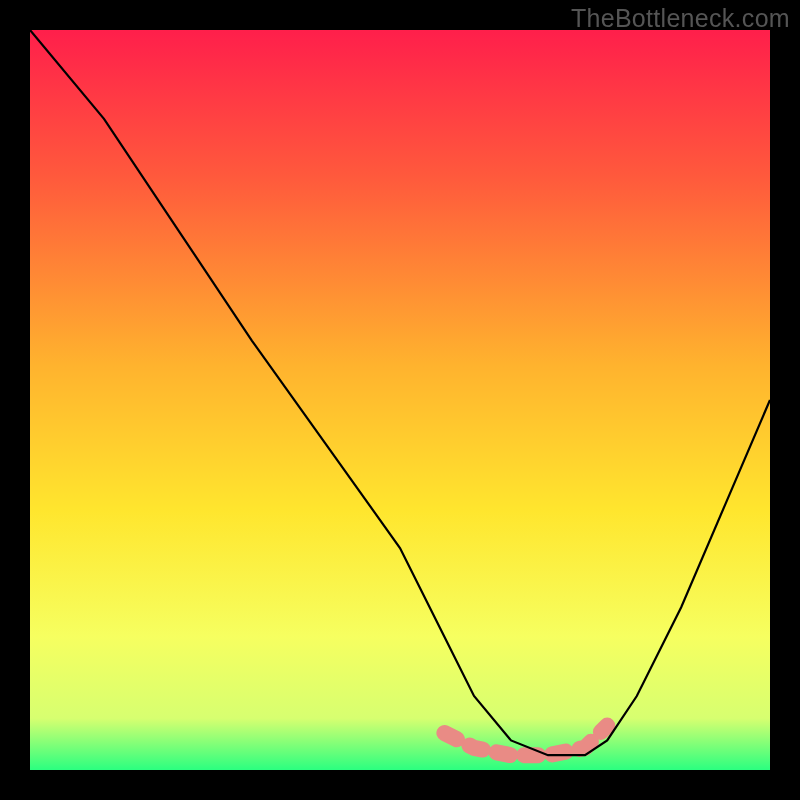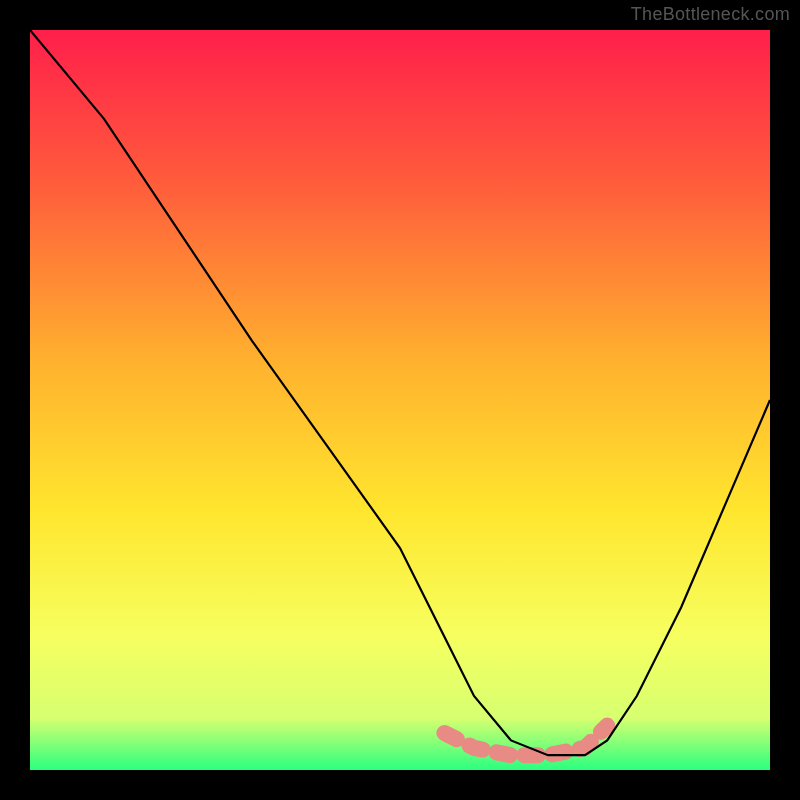--- a/index.html
+++ b/index.html
@@ -15,21 +15,21 @@
     position: relative;
     width: 800px;
     height: 800px;
     background: #000;
   }
   .watermark {
     position: absolute;
     top: 4px;
     right: 10px;
     color: #555;
-    font-size: 18px;
+    font-size: 25px;
     font-weight: 500;
     letter-spacing: 0.3px;
   }
   .plot {
     position: absolute;
     left: 30px;
     top: 30px;
     width: 740px;
     height: 740px;
   }

